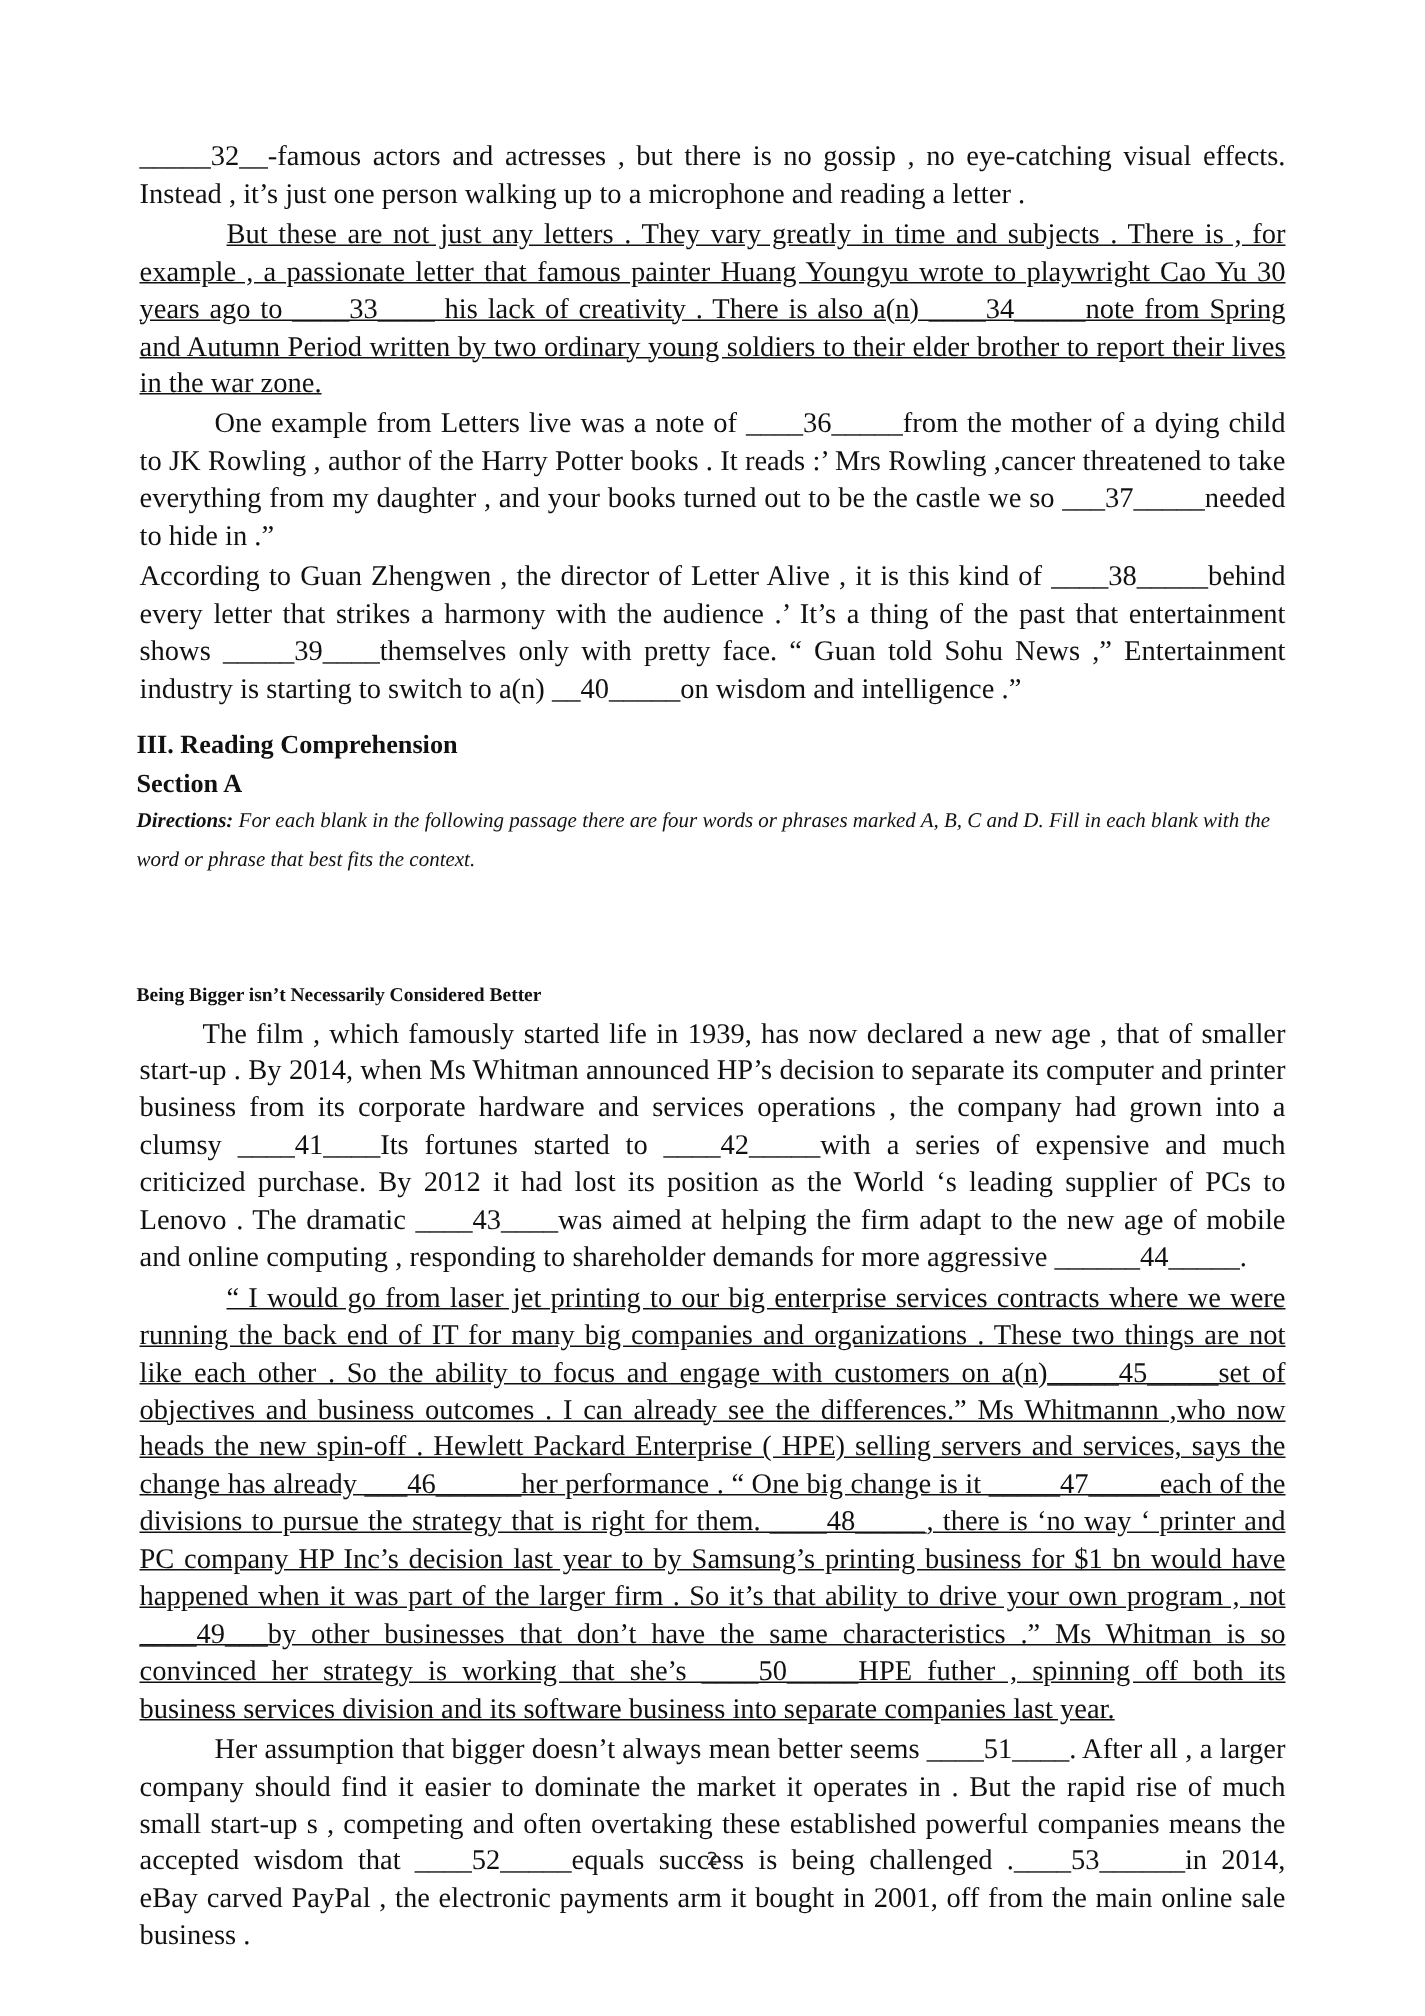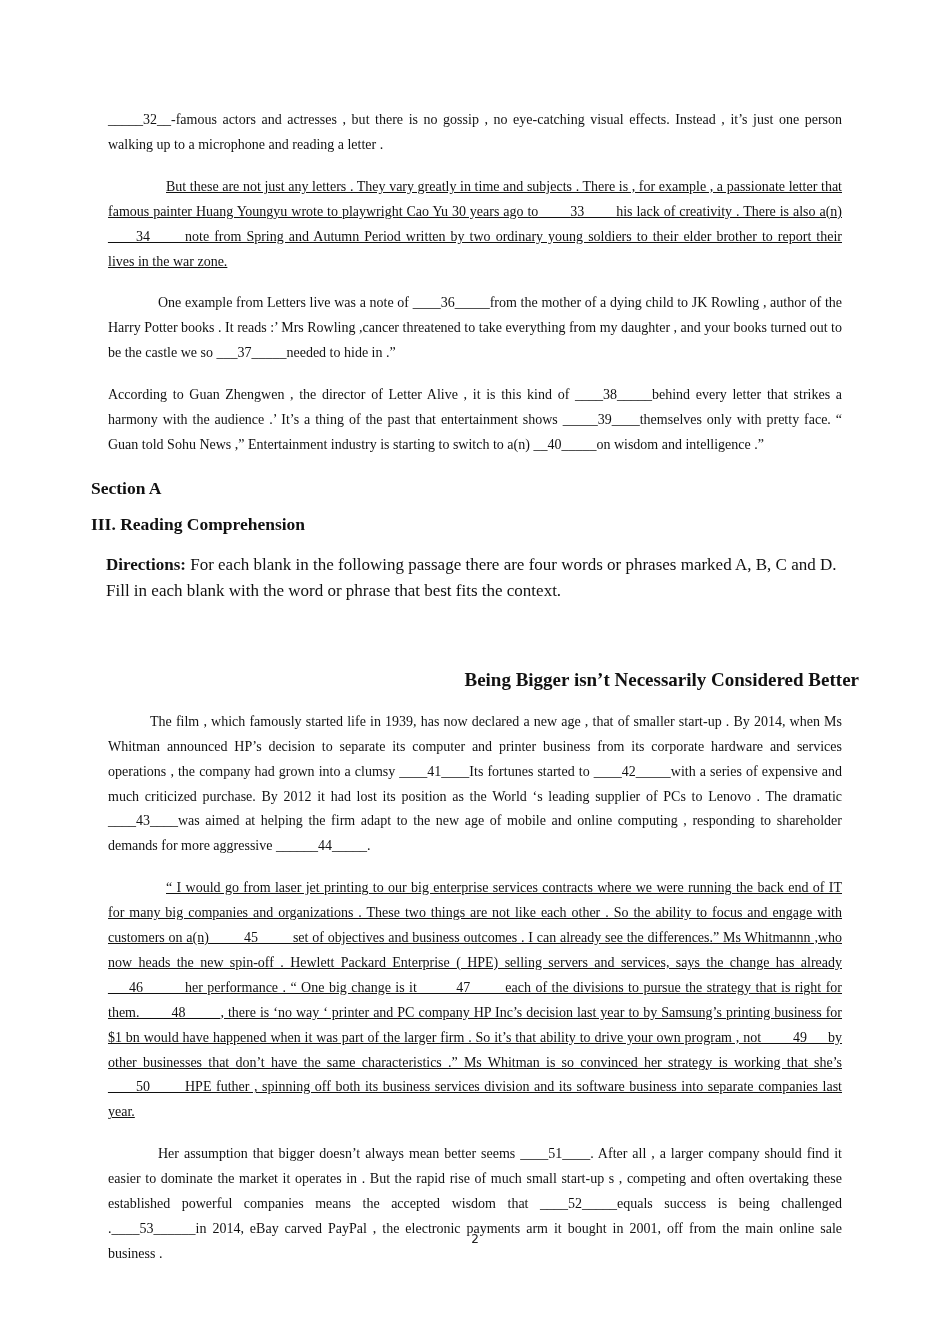--- a/index.html
+++ b/index.html
@@ -1,42 +1,42 @@
 <!DOCTYPE html>
 <html><head>
 <meta charset="utf-8">
 <style>
   html, body { margin: 0; padding: 0; background: #ffffff; }
   body { width: 950px; height: 1344px; position: relative; overflow: hidden;
          font-family: "Liberation Serif", "DejaVu Serif", serif; color: #111; }
   .page { position: absolute; left: 91px; top: 91px; width: 768px; }
-  .p { font-size: 14px; line-height: 24.9px; text-align: justify; margin: 17px; }
+  .p { font-size: 19px; line-height: 24.9px; text-align: justify; margin: 2px; }
   .indent-lg { text-indent: 58px; text-decoration: underline; }
   .indent-md { text-indent: 42px; }
   .indent-sm { text-indent: 50px; }
   .noindent { text-indent: 0; }
   .heading { font-weight: bold; font-size: 17.5px; line-height: 26px; margin: 0; }
   .h-first { margin-top: 10px; }
-  .directions { font-size: 17px; line-height: 26px; margin: 15px; }
+  .directions { font-size: 14px; line-height: 26px; margin: 0; font-style: italic; }
   .directions b { font-weight: bold; }
-  .title { text-align: right; font-weight: bold; font-size: 19px; line-height: 24.9px; margin: 64px 0 0 0; }
+  .title { text-align: left; font-weight: bold; font-size: 13px; line-height: 24.9px; margin: 64px 0 0 0; }
   .page-number { position: absolute; top: 1232px; left: 0; width: 950px; text-align: center;
                  font-family: "DejaVu Sans", sans-serif; font-size: 12px; color: #222; }
 </style>
 </head>
 <body>
 
 <div class="page">
   <p class="p noindent">_____32__-famous actors and actresses , but there is no gossip , no eye-catching visual effects. Instead , it’s just one person walking up to a microphone and reading a letter .</p>
   <p class="p indent-lg">But these are not just any letters . They vary greatly in time and subjects . There is , for example , a passionate letter that famous painter Huang Youngyu wrote to playwright Cao Yu 30 years ago to ____33____ his lack of creativity . There is also a(n) ____34_____note from Spring and Autumn Period written by two ordinary    young soldiers to their elder brother to report their lives in the war zone.</p>
   <p class="p indent-sm">One example from Letters live was a note of ____36_____from the mother of a dying child to JK Rowling , author of the Harry Potter books . It reads :’ Mrs Rowling ,cancer threatened to take everything from my daughter , and your books turned out to be the castle we so ___37_____needed to hide in .”</p>
   <p class="p noindent">According to Guan Zhengwen , the director of Letter Alive , it is this kind of ____38_____behind every letter that strikes a harmony with the audience .’ It’s a thing of the past that entertainment shows _____39____themselves only with pretty face. “ Guan told Sohu News ,” Entertainment industry is starting to switch to a(n) __40_____on wisdom and intelligence .”</p>
 
+  <p class="heading h-first">III. Reading Comprehension</p>
   <p class="heading">Section A</p>
-  <p class="heading h-first">III. Reading Comprehension</p>
   <p class="directions"><b>Directions:</b><span> For each blank in the following passage there are four words or phrases marked A, B, C and D. Fill in each blank with the word or phrase that best fits the context.</span></p>
 
   <p class="title">Being Bigger isn’t Necessarily Considered Better</p>
   <p class="p indent-md">The film , which famously started life in 1939, has now declared a new age , that of    smaller start-up . By 2014, when Ms Whitman announced HP’s decision to separate its computer and printer business from its corporate hardware and services operations , the company had grown into a clumsy ____41____Its fortunes started to ____42_____with a series of expensive and much criticized purchase. By 2012 it had lost its position as the World ‘s leading supplier of PCs to Lenovo . The dramatic ____43____was aimed at helping the firm adapt to the new age of mobile and online computing , responding to shareholder demands for more aggressive ______44_____.</p>
   <p class="p indent-lg">“ I would go from laser jet printing to our big enterprise services contracts where we were running the back end of IT for many big companies and organizations . These two things are not like each other . So the ability to focus and engage with customers on a(n)_____45_____set of objectives and business outcomes . I can already see the differences.” Ms Whitmannn ,who now heads the new spin-off . Hewlett   Packard Enterprise ( HPE) selling servers and services, says the change has already ___46______her performance . “ One big change is it _____47_____each of the divisions to pursue the strategy that is right for them. ____48_____, there is ‘no way ‘ printer and PC company HP Inc’s decision last year to by Samsung’s printing business for $1 bn would have happened when it was part of the larger firm . So it’s that ability to drive your own program , not ____49___by other businesses that don’t have the same characteristics .” Ms Whitman is so convinced her strategy is working that she’s ____50_____HPE futher , spinning off both its business services division and its software business into separate companies last year.</p>
   <p class="p indent-sm">Her assumption that bigger doesn’t always mean better seems ____51____. After all , a larger company should find it easier to dominate the market it operates in . But the rapid rise of much small start-up s , competing and often overtaking these established powerful companies means the accepted wisdom that ____52_____equals success is being challenged .____53______in 2014, eBay carved PayPal , the electronic payments arm it bought in 2001, off from the main online sale business .</p>
 </div>
 
 <div class="page-number">2</div>
 

